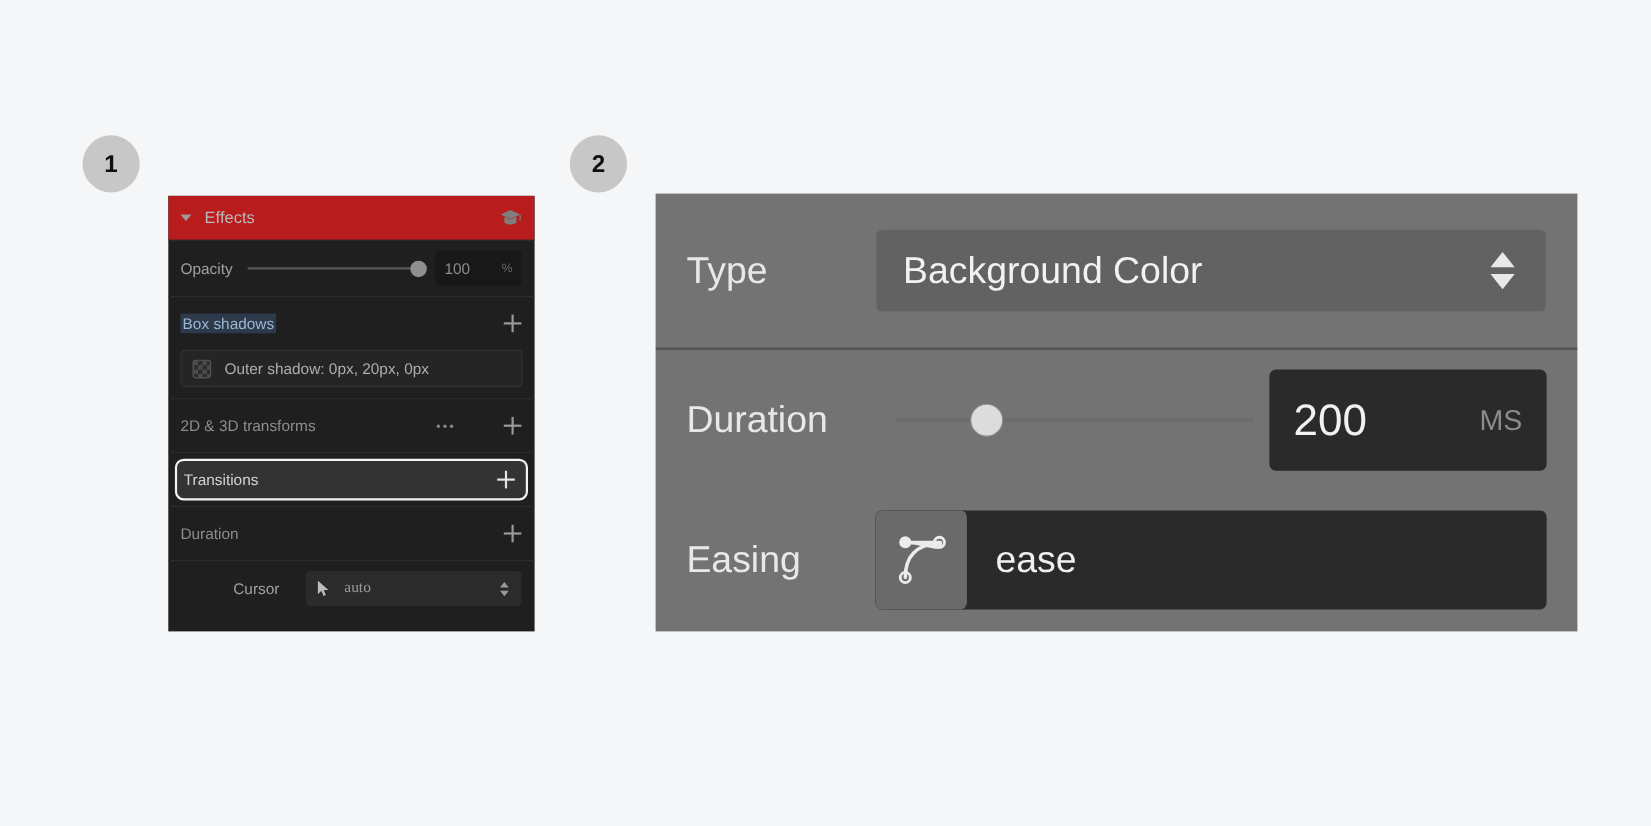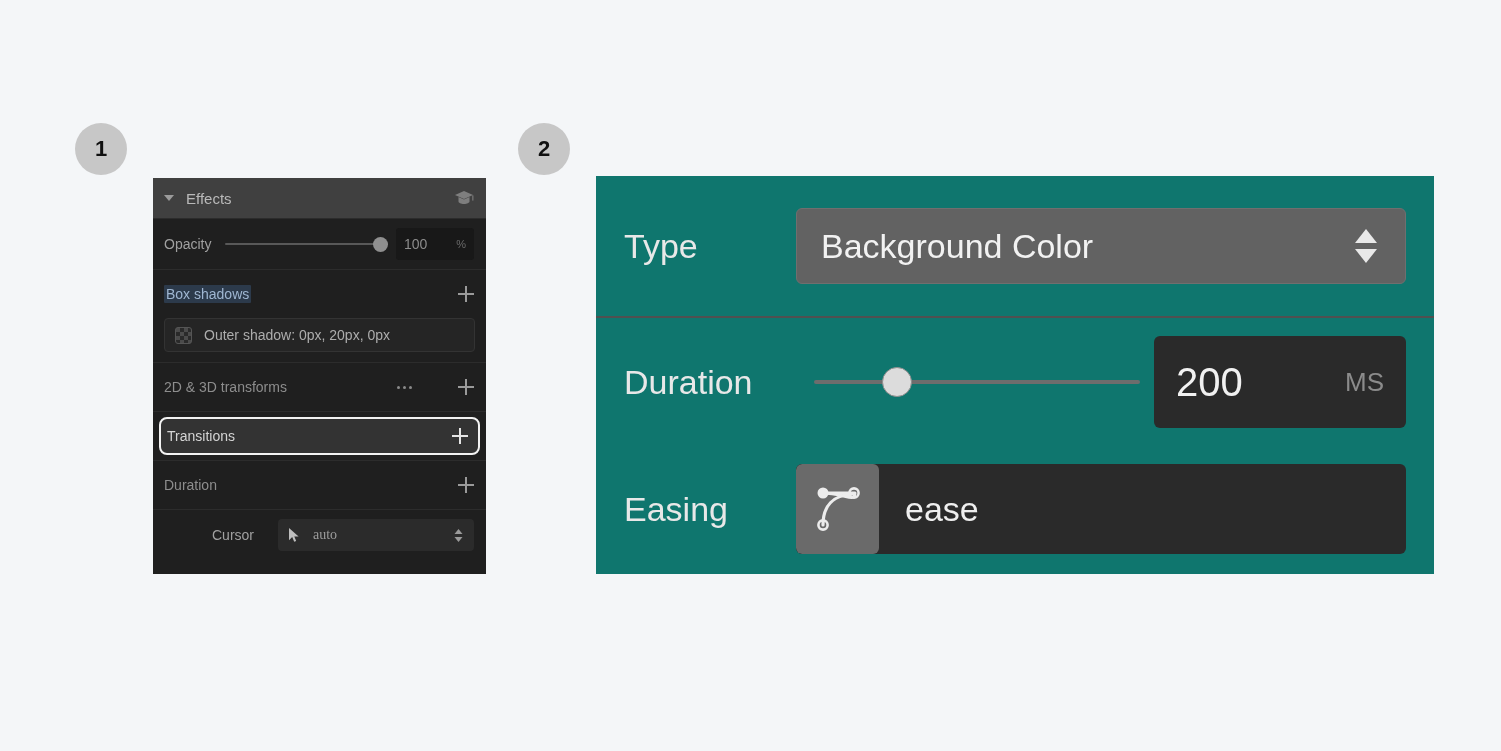--- a/index.html
+++ b/index.html
@@ -41,21 +41,21 @@
     top: 178px;
     width: 333px;
     height: 396px;
     background: #1f1f1f;
     box-sizing: border-box;
     overflow: hidden;
     font-family: "Liberation Sans", sans-serif;
   }
   .eff-header {
     height: 40px;
-    background: #404040;
+    background: #b91c1c;
     display: flex;
     align-items: center;
     padding: 0 12px 0 11px;
     box-sizing: border-box;
   }
   .eff-header .caret {
     width: 0; height: 0;
     border-left: 5px solid transparent;
     border-right: 5px solid transparent;
     border-top: 6px solid #9b9b9b;
@@ -237,21 +237,21 @@
   }
   .stepper-sm { display:block; }
 
   
   #transition-panel {
     position: absolute;
     left: 596px;
     top: 176px;
     width: 838px;
     height: 398px;
-    background: #0f766e;
+    background: #737373;
     box-sizing: border-box;
     overflow: hidden;
     font-family: "Liberation Sans", sans-serif;
   }
   .tp-section-divider {
     height: 2px;
     background: #505050;
     width: 100%;
   }
   .tp-row {

